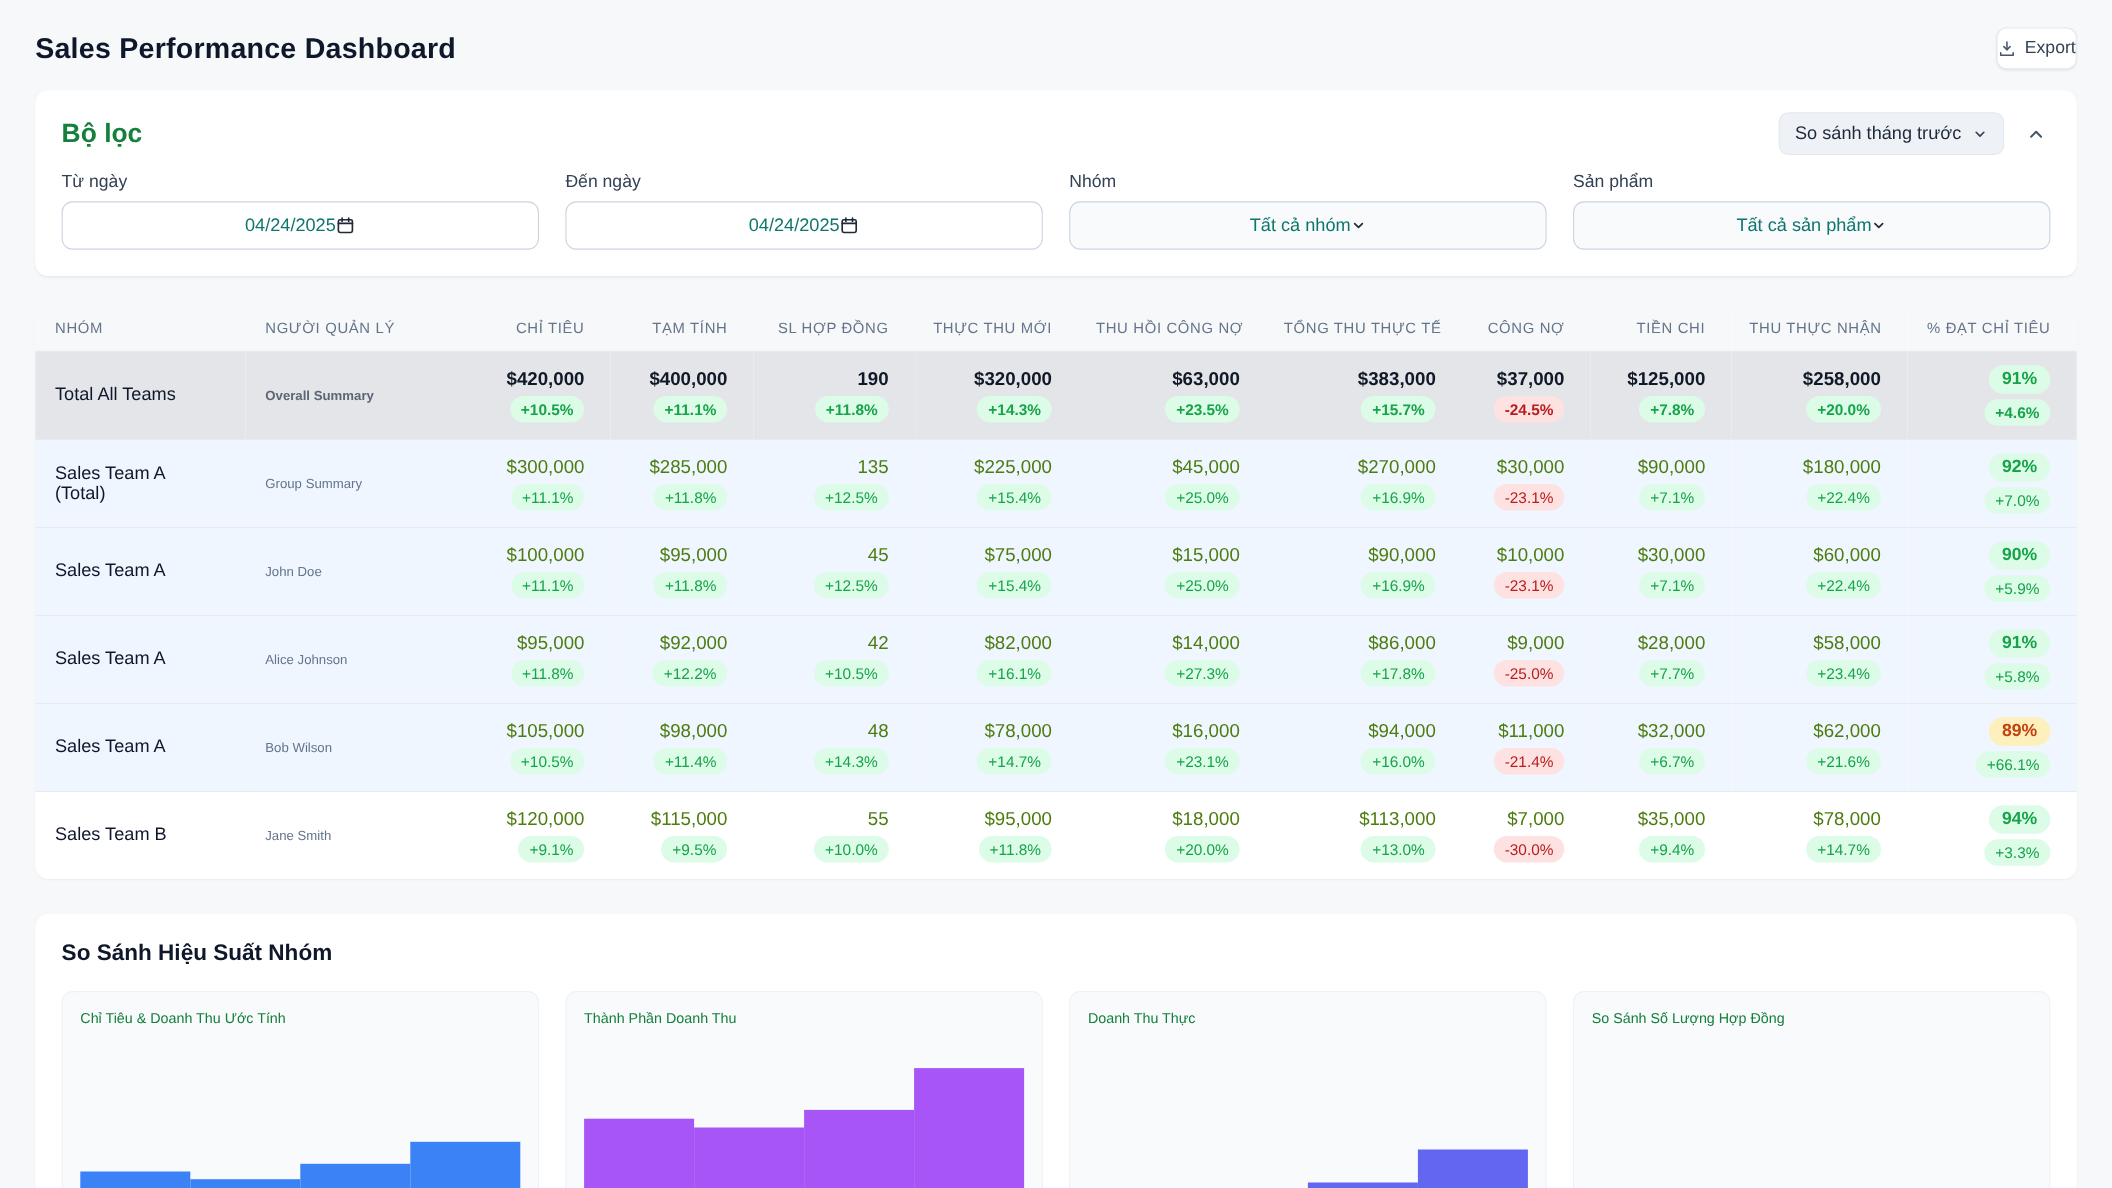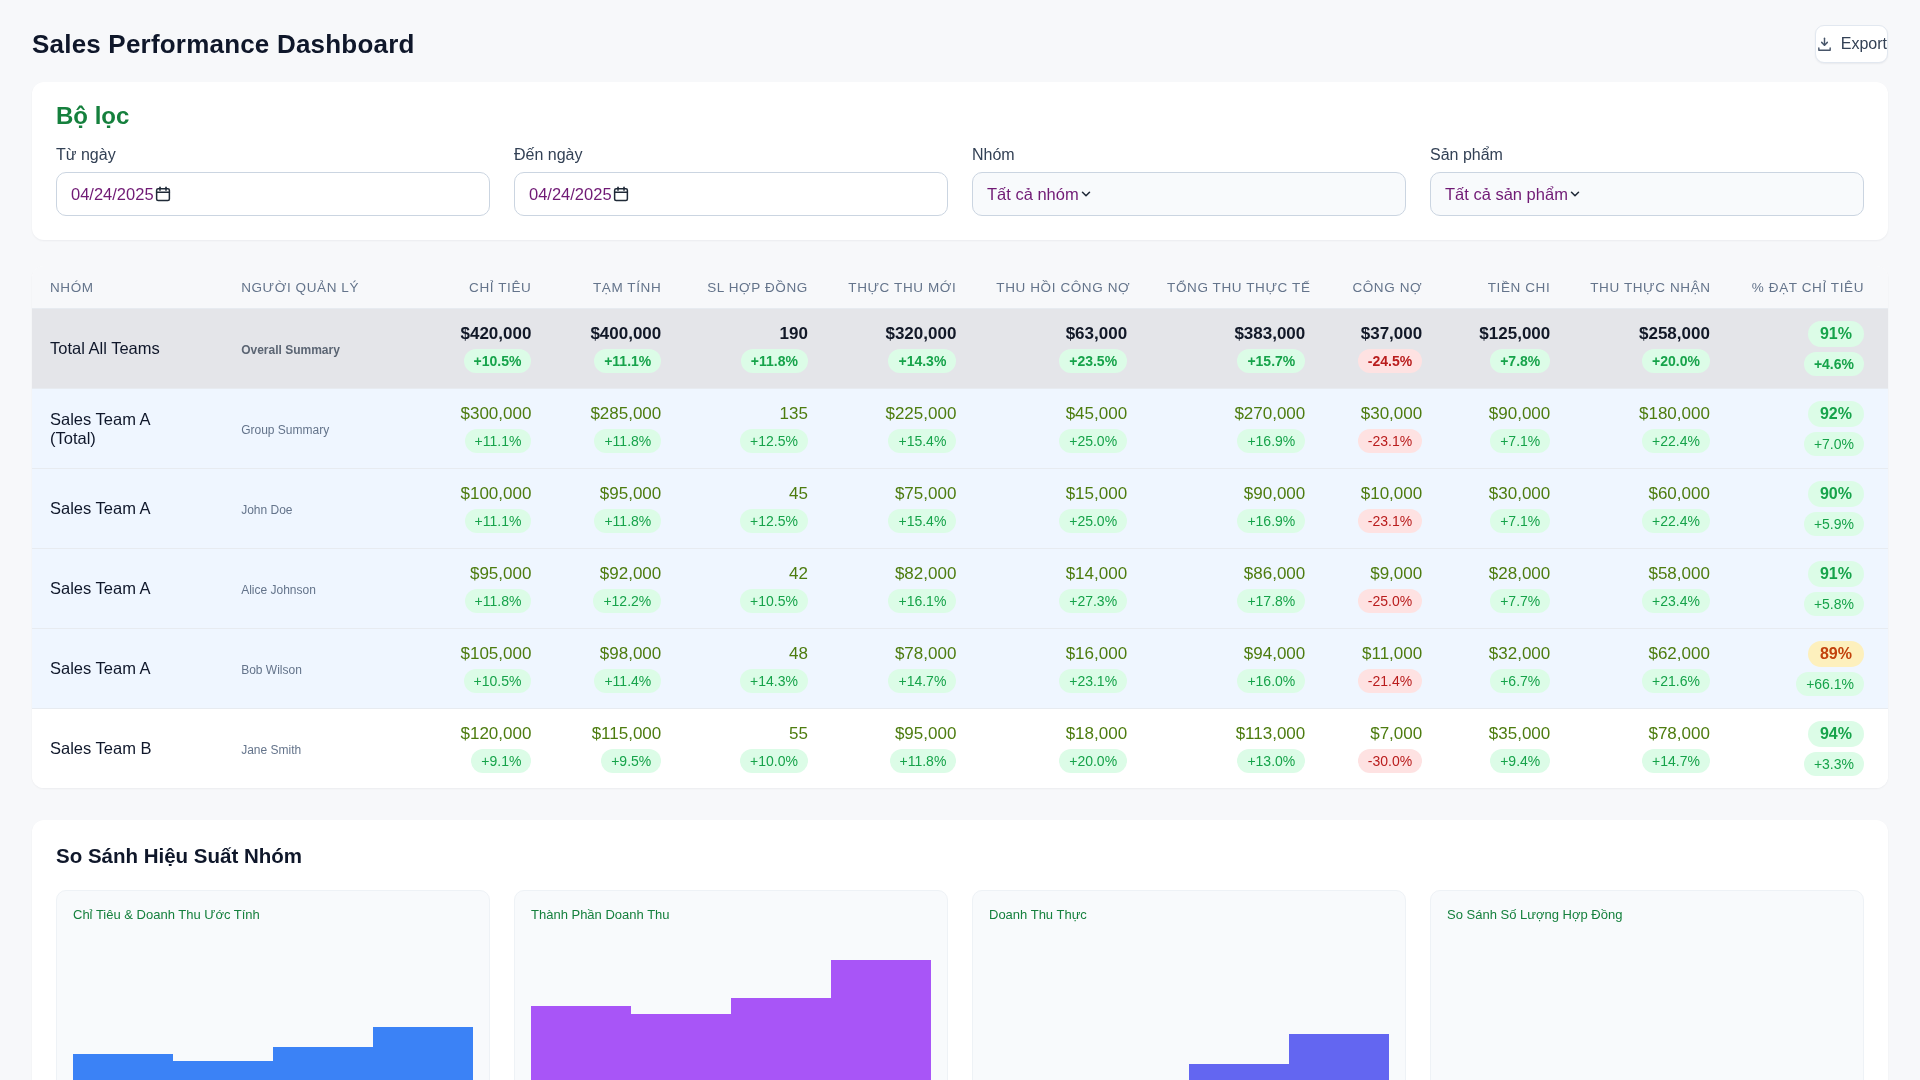--- a/index.html
+++ b/index.html
@@ -40,23 +40,23 @@
     padding: 9px 14px; font-size: 16.5px; color: #1e293b; cursor: pointer;
   }
   .chev { width: 14px; height: 14px; stroke: #334155; }
   .collapse-btn { cursor: pointer; display: inline-flex; padding: 4px; }
   .collapse-btn svg { width: 18px; height: 18px; stroke: #475569; }
 
   .filter-grid { display: grid; grid-template-columns: repeat(4, 1fr); gap: 24px; margin-top: 16px; }
   .ffield label { display: block; font-size: 16px; color: #334155; margin-bottom: 8px; }
   .finput {
     height: 44px; width: 100%;
-    display: flex; align-items: center; justify-content: flex-start;
+    display: flex; align-items: center; justify-content: center;
     border: 1px solid #cbd5e1; border-radius: 10px;
-    padding: 0 14px; font-size: 16.5px; color: #701a75; cursor: pointer;
+    padding: 0 14px; font-size: 16.5px; color: #0f766e; cursor: pointer;
     background: #ffffff;
   }
   .finput.sel { background: #f8fafc; }
   .finput svg { width: 18px; height: 18px; stroke: #1f2937; flex: none; }
 
   
   .table-card { margin-top: 26px; overflow: hidden; }
   table { width: 100%; border-collapse: collapse; table-layout: fixed; }
   thead th {
     font-size: 13.5px; font-weight: 500; color: #64748b;
@@ -115,20 +115,33 @@
           <path d="M8 9l4 4 4-4"></path>
           <path d="M4 17v3h16v-3"></path>
       </svg>
       <span>Export</span>
     </button>
   </div>
 
   <section class="card filter-card">
     <div class="filter-head">
       <h2>Bộ lọc</h2>
+      <div class="filter-head-right">
+        <div class="compare-select">
+          <span>So sánh tháng trước</span>
+          <svg class="chev" viewBox="0 0 24 24" fill="none" stroke-width="2.6" stroke-linecap="round" stroke-linejoin="round">
+              <polyline points="6 9 12 15 18 9"></polyline>
+            </svg>
+        </div>
+        <span class="collapse-btn">
+          <svg viewBox="0 0 24 24" fill="none" stroke-width="2.4" stroke-linecap="round" stroke-linejoin="round">
+              <polyline points="6 15 12 9 18 15"></polyline>
+            </svg>
+        </span>
+      </div>
     </div>
     <div class="filter-grid" id="filterGrid">
         <div class="ffield">
           <label>Từ ngày</label>
           <div class="finput ">
             <span>04/24/2025</span>
             <svg viewBox="0 0 24 24" fill="none" stroke="#1f2937" stroke-width="2" stroke-linecap="round">
               <rect x="3.5" y="5" width="17" height="15.5" rx="2"></rect>
               <path d="M3.5 9.5h17"></path>
               <path d="M8 3v4"></path>

